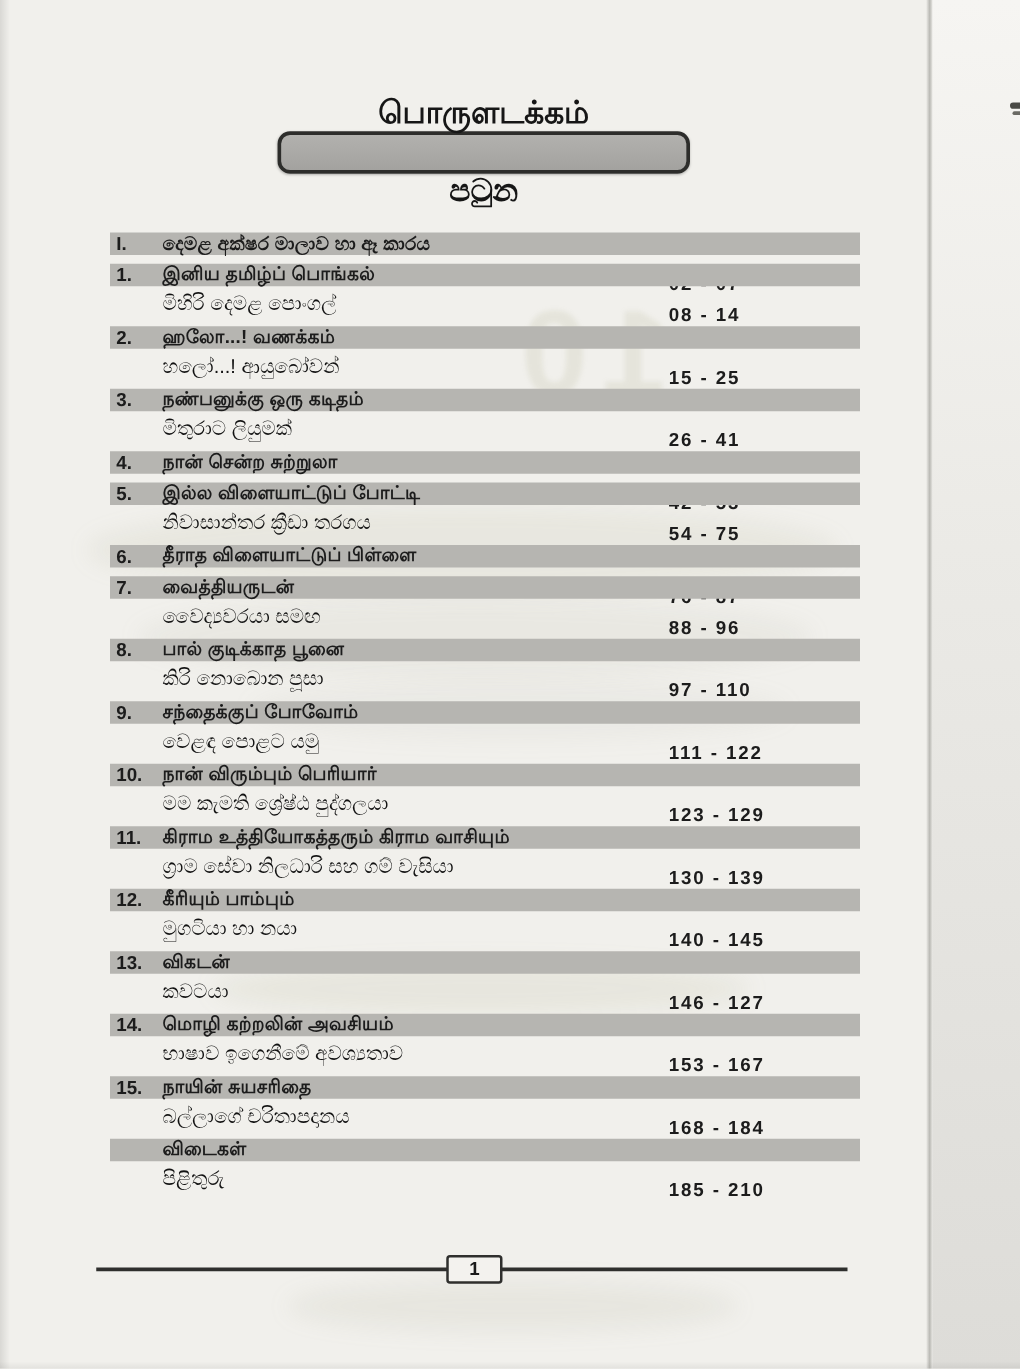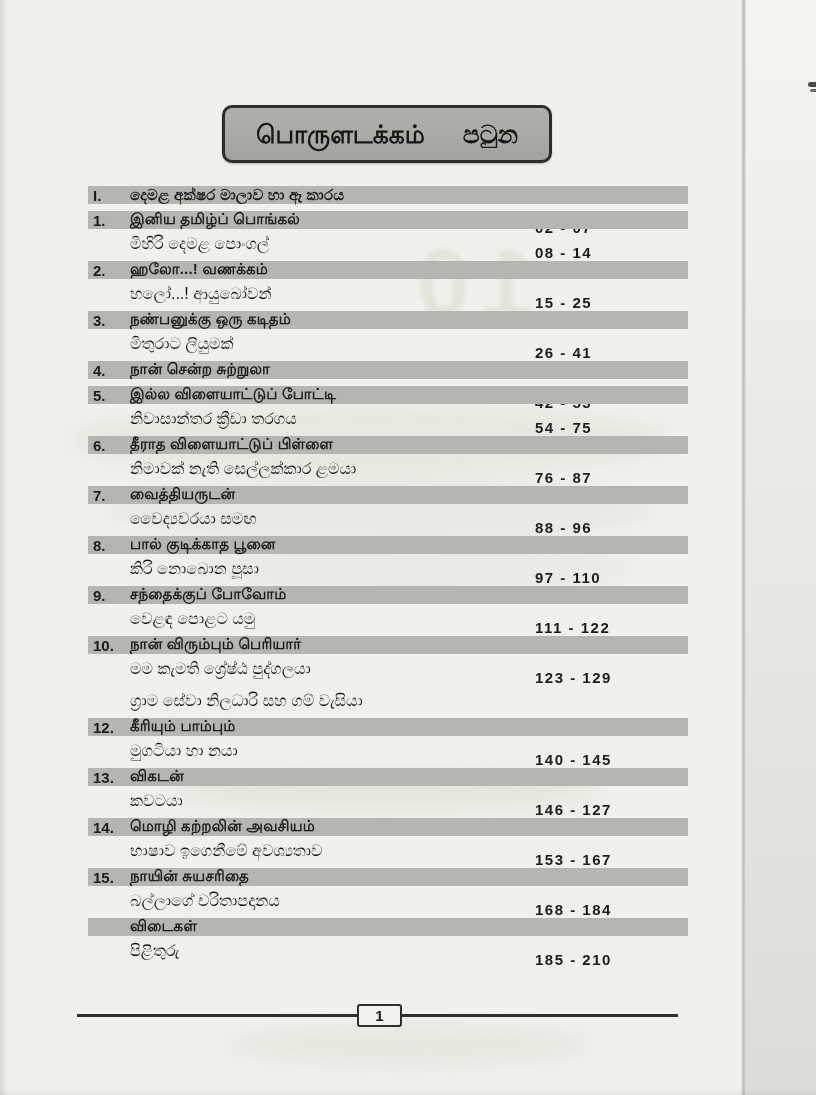--- a/index.html
+++ b/index.html
@@ -31,25 +31,26 @@
     letter-spacing:12px;text-align:center;}
   .ghost-band{border-radius:50%;filter:blur(9px);}
   .gb1{left:70px;top:405px;width:600px;height:70px;background:rgba(160,158,120,0.10);}
   .gb2{left:110px;top:480px;width:540px;height:60px;background:rgba(150,150,130,0.09);}
   .gb3{left:170px;top:770px;width:430px;height:42px;background:rgba(158,155,110,0.11);}
   .gb4{left:230px;top:1025px;width:360px;height:40px;background:rgba(150,150,118,0.10);}
   .gb5{left:200px;top:545px;width:430px;height:46px;background:rgba(150,150,135,0.07);}
 
   
   .header-box{
-    position:absolute;left:222px;top:105px;width:330px;height:58px;box-sizing:border-box;
+    position:absolute;left:222px;top:105px;width:330px;height:34px;box-sizing:border-box;
     background:linear-gradient(#b2b1ae,#a3a29f);
     border:3.5px solid #2d2d2b;border-radius:10px;
     display:flex;align-items:center;justify-content:center;gap:38px;
     box-shadow:0 1px 2px rgba(0,0,0,0.25);
+    flex-direction:column;
   }
   .header-box .ht{font-size:25px;font-weight:600;color:#161616;line-height:1;}
 
   
   .entries{position:absolute;left:88px;top:186px;width:600px;}
   .entry{margin-bottom:7px;}
   .bar{position:relative;height:18px;background:#b6b5b1;display:flex;align-items:center;}
   .num{display:inline-block;width:42px;padding-left:5px;box-sizing:border-box;
     font-size:15px;font-weight:bold;flex:0 0 42px;}
   .title{font-size:15px;font-weight:bold;letter-spacing:0.2px;white-space:nowrap;}
@@ -140,21 +141,20 @@
     </div>
     <div class="subtitle">නිවාසාන්තර ක්‍රීඩා තරගය</div>
   </div>
 
   <div class="entry">
     <div class="bar">
       <span class="num">6.</span>
       <span class="title">தீராத விளையாட்டுப் பிள்ளை</span>
       <span class="pages">76 - 87</span>
     </div>
-    <div class="subtitle">නිමාවක් නැති සෙල්ලක්කාර ළමයා</div>
   </div>
 
   <div class="entry">
     <div class="bar">
       <span class="num">7.</span>
       <span class="title">வைத்தியருடன்</span>
       <span class="pages">88 - 96</span>
     </div>
     <div class="subtitle">වෛද්‍යවරයා සමඟ</div>
   </div>
@@ -180,20 +180,25 @@
   <div class="entry">
     <div class="bar">
       <span class="num">10.</span>
       <span class="title">நான் விரும்பும் பெரியார்</span>
       <span class="pages">123 - 129</span>
     </div>
     <div class="subtitle">මම කැමති ශ්‍රේෂ්ඨ පුද්ගලයා</div>
   </div>
 
   <div class="entry">
+    <div class="bar">
+      <span class="num">11.</span>
+      <span class="title">கிராம உத்தியோகத்தரும் கிராம வாசியும்</span>
+      <span class="pages">130 - 139</span>
+    </div>
     <div class="subtitle">ග්‍රාම සේවා නිලධාරි සහ ගම් වැසියා</div>
   </div>
 
   <div class="entry">
     <div class="bar">
       <span class="num">12.</span>
       <span class="title">கீரியும் பாம்பும்</span>
       <span class="pages">140 - 145</span>
     </div>
     <div class="subtitle">මුගටියා හා නයා</div>

